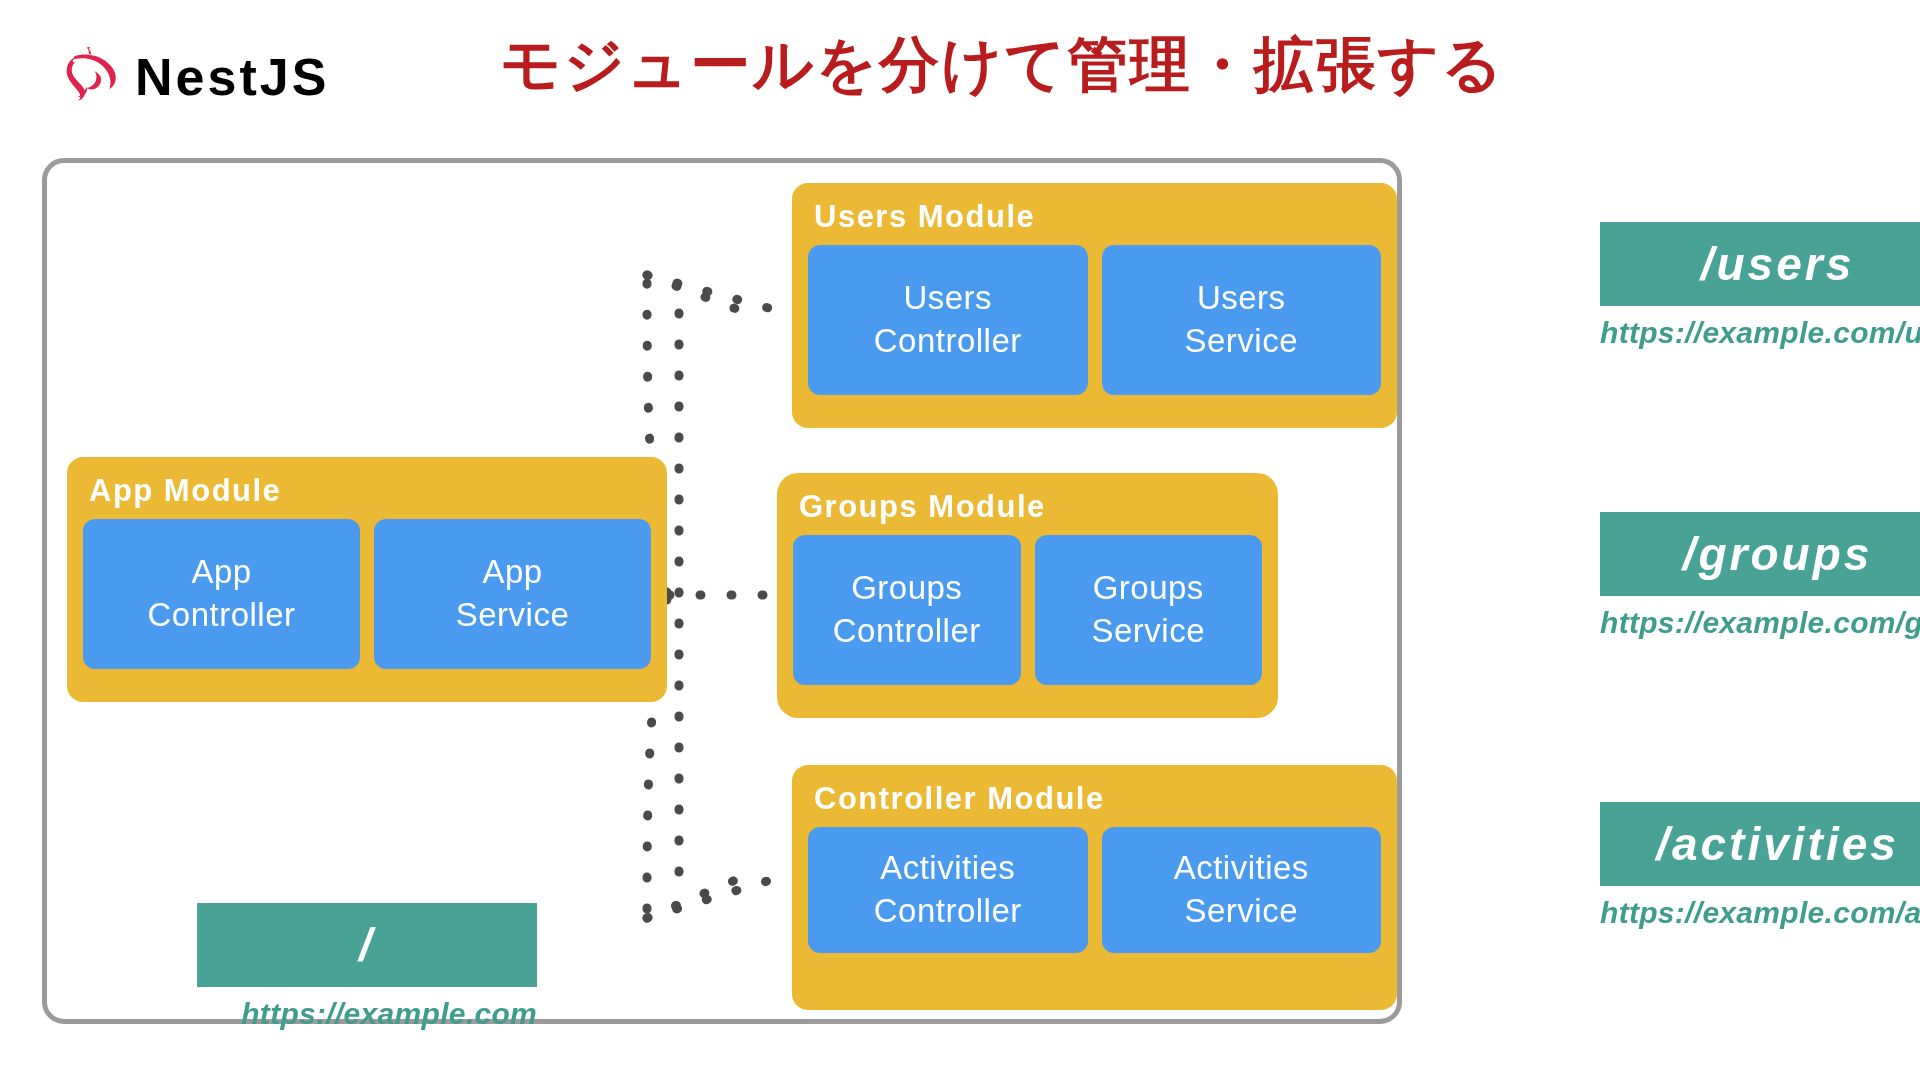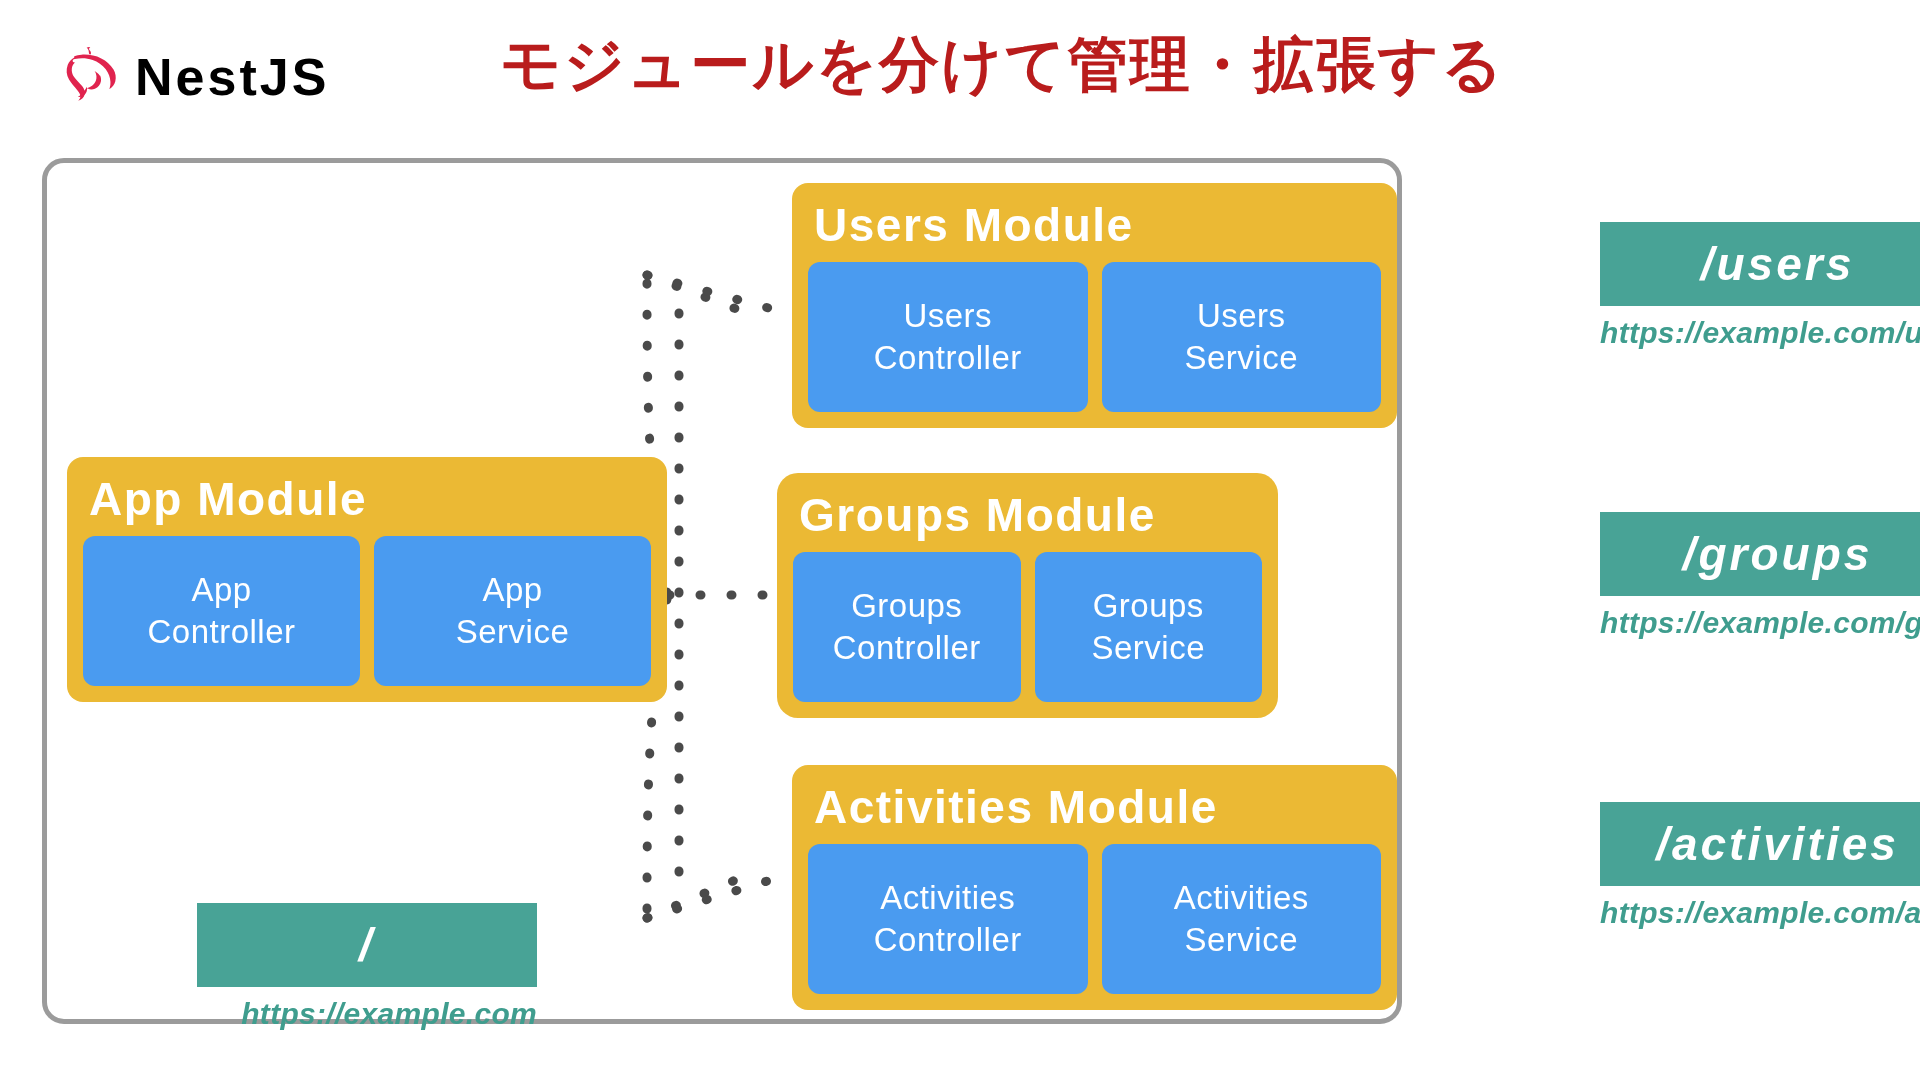--- a/index.html
+++ b/index.html
@@ -73,21 +73,21 @@
   
   .module {
     position: absolute;
     background: #ebb934;
     border-radius: 16px;
     box-sizing: border-box;
     padding: 14px 16px 16px 16px;
   }
   .module-title {
     color: #ffffff;
-    font-size: 46px;
+    font-size: 31px;
     font-weight: 700;
     letter-spacing: 1.5px;
     line-height: 1.15;
     margin: 2px 0 10px 6px;
     white-space: nowrap;
   }
   .module-parts {
     display: flex;
     gap: 14px;
   }
@@ -113,21 +113,21 @@
   #module-app        { left: 20px;  top: 294px; width: 600px;  height: 245px; }
   #module-app .part  { height: 150px; }
 
   #module-users      { left: 745px; top: 20px;  width: 605px;  height: 245px; }
   #module-users .part{ height: 150px; }
 
   #module-groups     { left: 730px; top: 310px; width: 501px;  height: 245px; border-radius: 21px; }
   #module-groups .part{ height: 150px; }
 
   #module-activities { left: 745px; top: 602px; width: 605px;  height: 245px; }
-  #module-activities .part{ height: 150px; }
+  #module-activities .part{ height: 126px; }
 
   
   .endpoint {
     position: absolute;
   }
   .endpoint-chip {
     background: #48a396;
     color: #ffffff;
     font-style: italic;
     font-weight: 600;
@@ -238,21 +238,21 @@
     <div class="module-title">Groups Module</div>
     <div class="module-parts">
       <div class="part">Groups
 Controller</div>
       <div class="part">Groups
 Service</div>
     </div>
   </div>
 
   <div class="module" id="module-activities">
-    <div class="module-title">Activities Module</div>
+    <div class="module-title">Controller Module</div>
     <div class="module-parts">
       <div class="part">Activities
 Controller</div>
       <div class="part">Activities
 Service</div>
     </div>
   </div>
 
   <div class="endpoint" id="endpoint-root">
     <div class="endpoint-chip">/</div>

